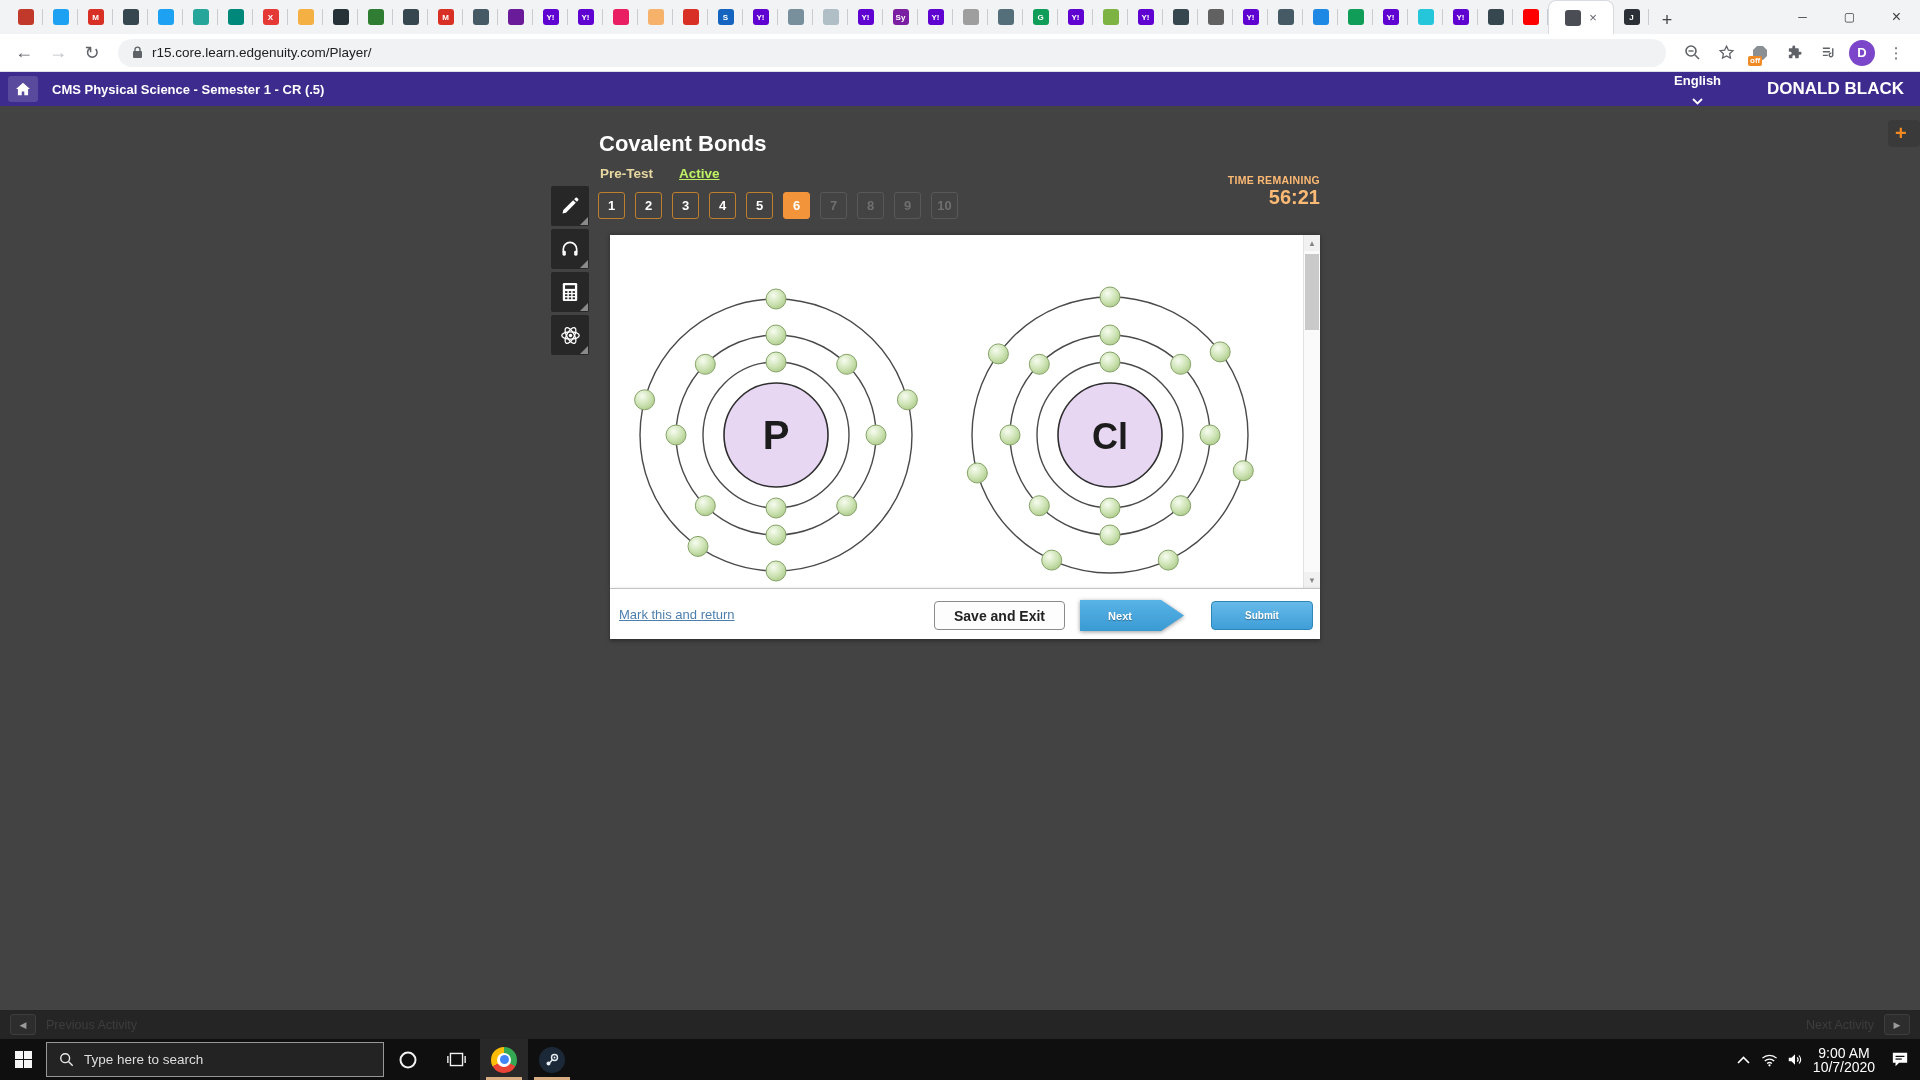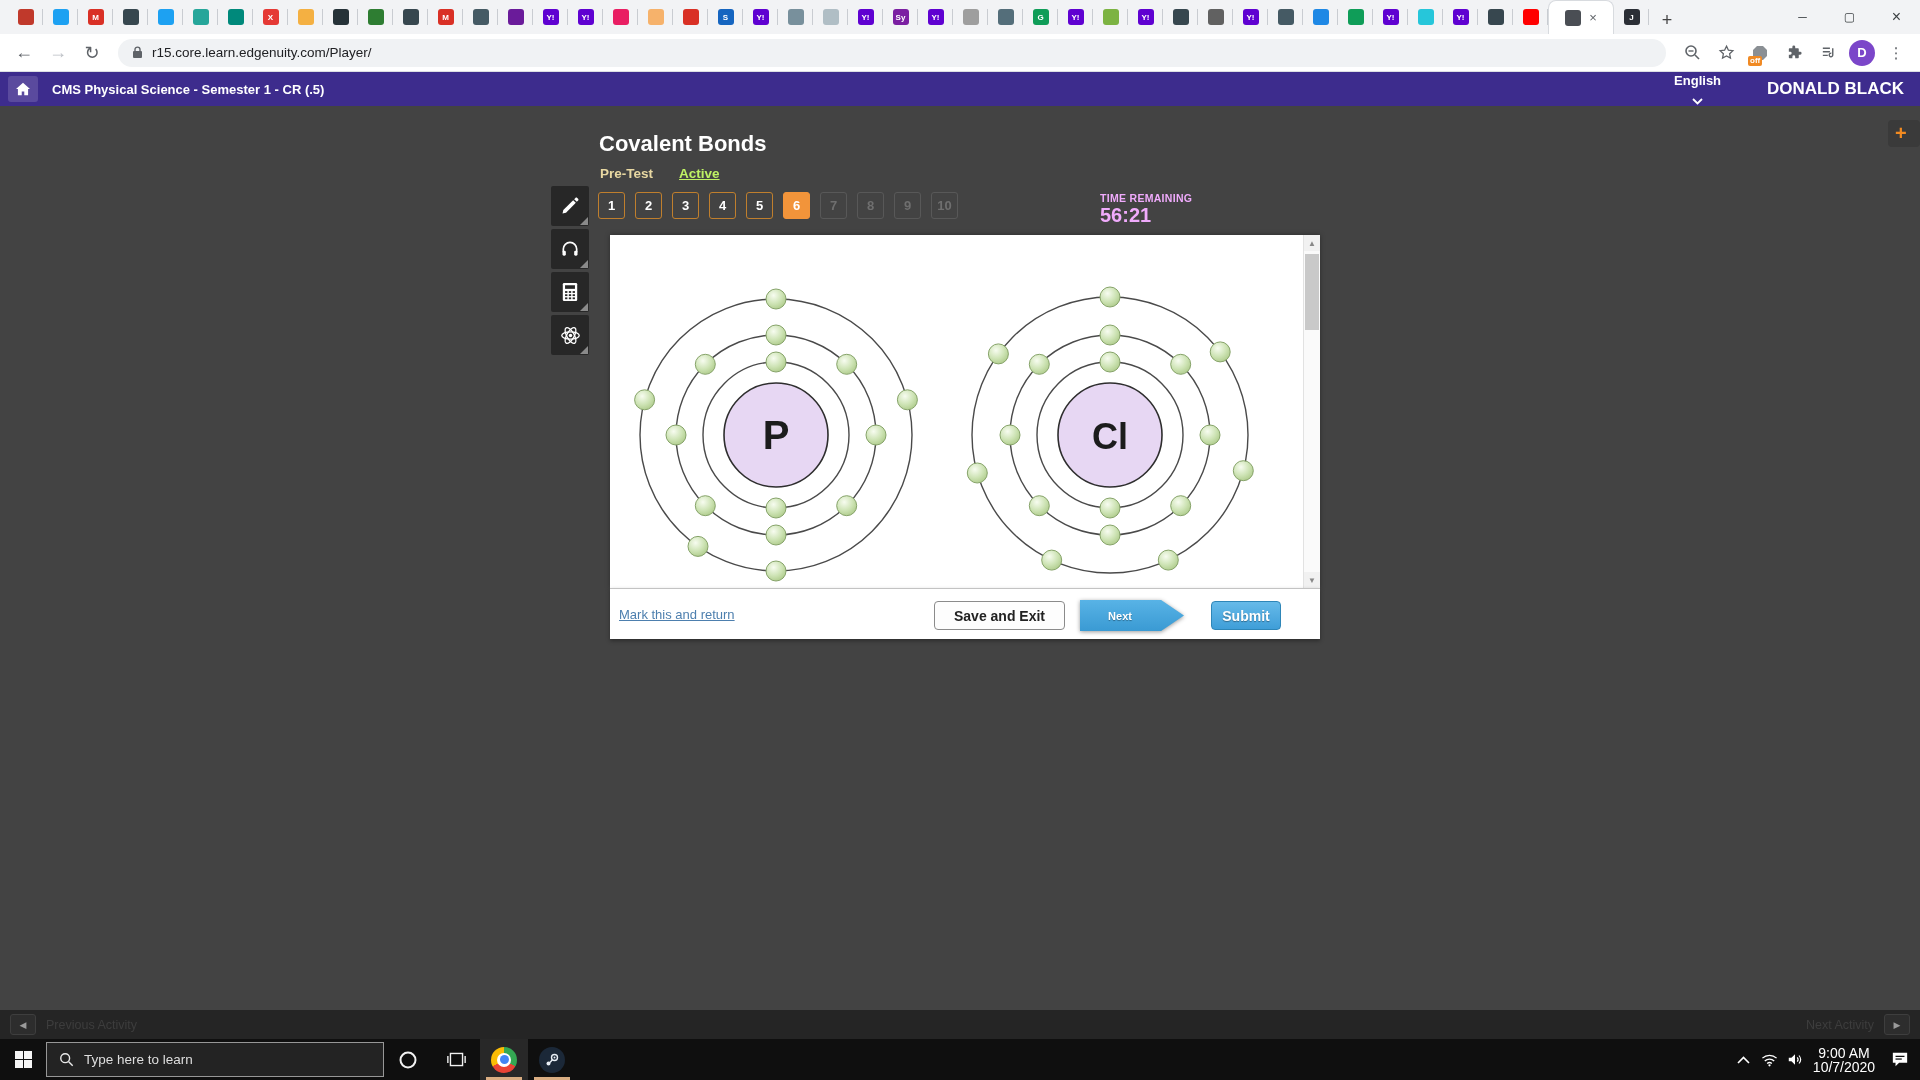--- a/index.html
+++ b/index.html
@@ -49,42 +49,42 @@
   .tool-rail { position:absolute; left:551px; top:80px; width:38px; display:flex; flex-direction:column; gap:3px; }
   .tool-btn { position:relative; width:38px; height:40px; background:#272727; border-radius:2px; display:flex; align-items:center; justify-content:center; cursor:pointer; }
   .tool-btn::after { content:""; position:absolute; right:1px; bottom:1px; border:4px solid transparent; border-right-color:#8a8a8a; border-bottom-color:#8a8a8a; }
 
   .qnav { position:absolute; left:598px; top:86px; display:flex; gap:10px; }
   .qtile { width:27px; height:27px; border-radius:3px; display:flex; align-items:center; justify-content:center; font-size:13px; font-weight:bold; cursor:pointer; }
   .qtile.enabled { border:1.5px solid #c07f2d; color:#ffffff; }
   .qtile.active { background:#f2943a; border:1.5px solid #f2943a; color:#ffffff; }
   .qtile.disabled { border:1.5px solid #585858; color:#6f6f6f; cursor:default; }
 
-  .timer { position:absolute; left:1100px; top:86px; width:220px; text-align:left; color:#f0abfc; }
+  .timer { position:absolute; left:1100px; top:68px; width:220px; text-align:right; color:#fdba74; }
   .timer-label { font-size:10.5px; font-weight:bold; letter-spacing:.3px; }
   .timer-value { font-size:20px; font-weight:bold; line-height:22px; }
 
   .panel { position:absolute; left:610px; top:129px; width:710px; height:353px; background:#ffffff; box-shadow:0 0 5px rgba(0,0,0,.35); overflow:hidden; }
   .prompt { position:absolute; left:14px; top:10px; width:662px; font-size:14px; line-height:1.45; color:#3c3c3c; }
   .diagram { position:absolute; width:304px; height:304px; }
   .diagram.p { left:14px; top:48px; }
   .diagram.cl { left:348px; top:48px; }
 
   .vscroll { position:absolute; right:0; top:0; bottom:0; width:17px; background:#fafafa; border-left:1px solid #e2e2e2; }
   .sb-btn { position:absolute; left:0; width:16px; height:16px; display:flex; align-items:center; justify-content:center; font-size:8px; color:#888; background:#f1f1f1; cursor:pointer; }
   .sb-up { top:0; }
   .sb-down { bottom:0; }
   .sb-thumb { position:absolute; left:1px; top:19px; width:14px; height:76px; background:#c9c9c9; cursor:pointer; }
 
   .panel-footer { position:absolute; left:610px; top:482px; width:710px; height:51px; background:#ffffff; border-top:1px solid #c3c3c3; box-shadow:0 2px 4px rgba(0,0,0,.35); }
   .mark-link { position:absolute; left:9px; top:18px; font-size:13px; color:#4d7fae; text-decoration:underline; cursor:pointer; }
   .btn-save { position:absolute; left:324px; top:12px; width:131px; height:29px; background:#fdfdfd; border:1px solid #8b8b8b; border-radius:4px; font-size:14px; font-weight:bold; color:#222; display:flex; align-items:center; justify-content:center; cursor:pointer; font-family:"Liberation Sans",sans-serif; }
   .btn-next-wrap { position:absolute; left:470px; top:11px; width:104px; height:31px; filter:drop-shadow(0 1px 2px rgba(0,0,0,.4)); cursor:pointer; }
   .btn-next { width:100%; height:100%; background:linear-gradient(#58b3e6,#3a9ad3); clip-path:polygon(0 0,78% 0,100% 50%,78% 100%,0 100%); color:#fff; font-size:11px; font-weight:bold; display:flex; align-items:center; justify-content:center; padding-right:24px; text-shadow:0 1px 1px rgba(0,0,0,.35); }
-  .btn-submit { position:absolute; left:601px; top:12px; width:70px; height:29px; background:linear-gradient(#66bae9,#3f9ed8); border:1px solid #2e86b8; border-radius:4px; color:#fff; font-size:14px; font-weight:bold; display:flex; align-items:center; justify-content:center; cursor:pointer; text-shadow:0 1px 1px rgba(0,0,0,.35); font-family:"Liberation Sans",sans-serif; }
+  .btn-submit { position:absolute; left:601px; top:12px; width:102px; height:29px; background:linear-gradient(#66bae9,#3f9ed8); border:1px solid #2e86b8; border-radius:4px; color:#fff; font-size:10px; font-weight:bold; display:flex; align-items:center; justify-content:center; cursor:pointer; text-shadow:0 1px 1px rgba(0,0,0,.35); font-family:"Liberation Sans",sans-serif; }
 
   .orange-plus { position:absolute; left:1888px; top:14px; width:32px; height:27px; background:#3a3a3a; border-radius:4px; display:flex; align-items:center; justify-content:flex-start; padding-left:7px; color:#f18a21; font-size:20px; font-weight:bold; cursor:pointer; }
 
   
   .activity-bar { position:absolute; left:0; top:1010px; width:1920px; height:29px; background:#252525; display:flex; align-items:center; justify-content:space-between; padding:0 10px; }
   .ab-group { display:flex; align-items:center; gap:10px; }
   .ab-btn { width:26px; height:21px; background:#2d2d2d; border:1px solid #3e3e3e; border-radius:3px; color:#9a9a9a; font-size:9px; display:flex; align-items:center; justify-content:center; cursor:pointer; }
   .ab-label { color:#3d3d3d; font-size:12.5px; }
 
   
@@ -498,21 +498,21 @@
           <span></span>
           <span></span>
           <span></span>
         </div>
     </div>
     <div class="tb-search">
       <svg width="15" height="15" viewBox="0 0 17 17">
           <circle cx="7" cy="7" r="5" fill="none" stroke="#eaeaea" stroke-width="1.6"></circle>
           <line x1="11" y1="11" x2="15.5" y2="15.5" stroke="#eaeaea" stroke-width="1.6"></line>
         </svg>
-      <span class="tb-search-text">Type here to learn</span>
+      <span class="tb-search-text">Type here to search</span>
     </div>
     <div class="tb-app">
       <svg width="20" height="20" viewBox="0 0 20 20">
           <circle cx="10" cy="10" r="7.5" fill="none" stroke="#f2f2f2" stroke-width="2"></circle>
         </svg>
     </div>
     <div class="tb-app">
       <svg width="19" height="19" viewBox="0 0 22 22">
           <rect x="4" y="4" width="14" height="14" fill="none" stroke="#f2f2f2" stroke-width="1.6"></rect>
           <line x1="1" y1="7" x2="1" y2="15" stroke="#f2f2f2" stroke-width="1.6"></line>

